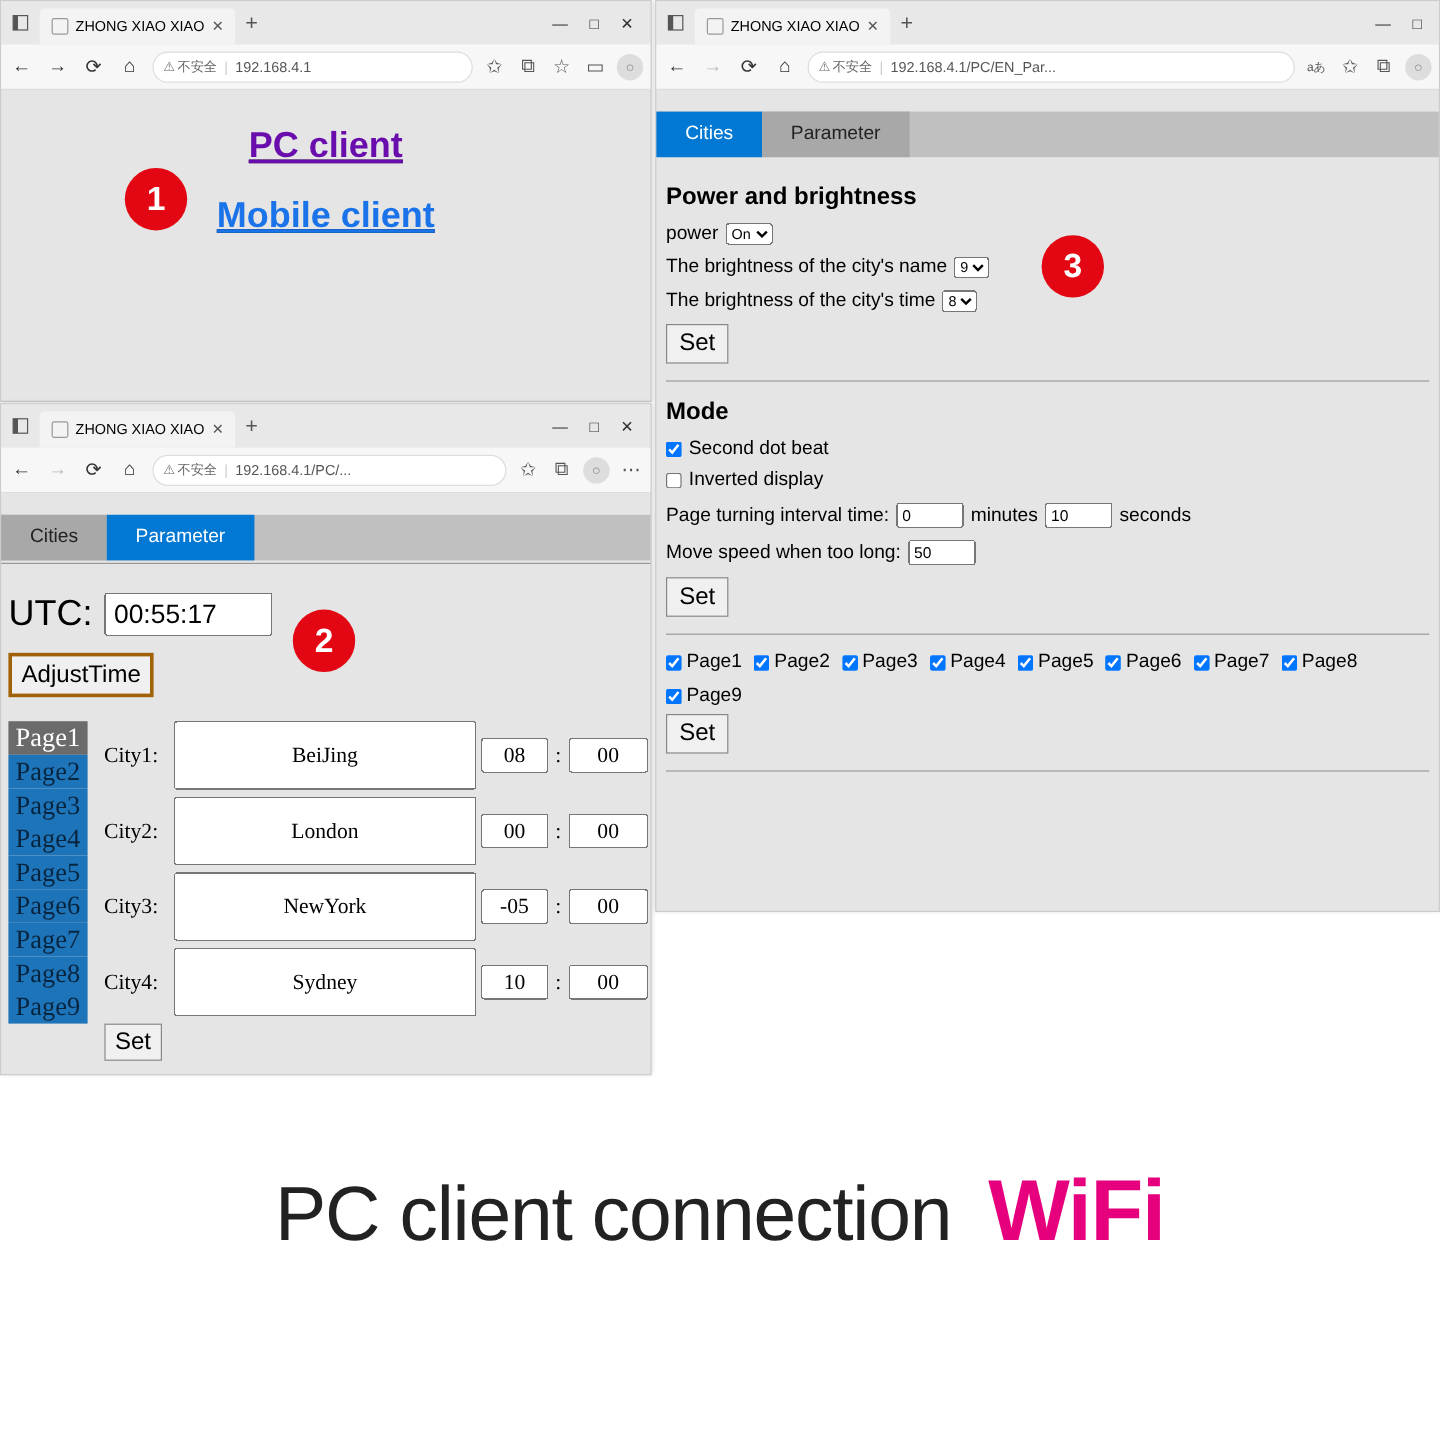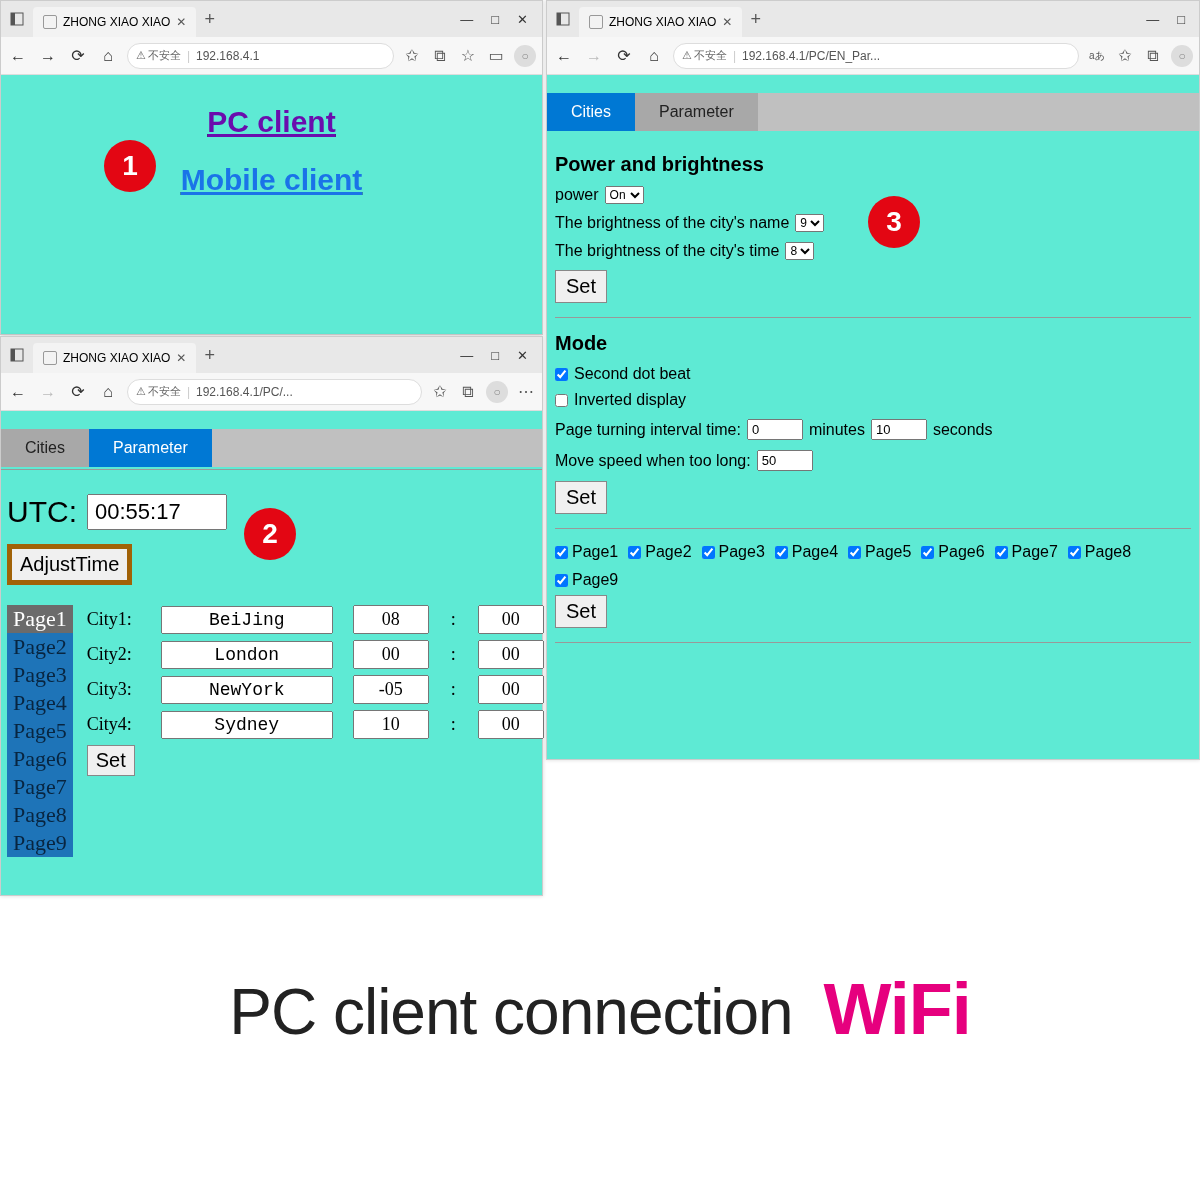--- a/index.html
+++ b/index.html
@@ -1,18 +1,18 @@
 <!DOCTYPE html>
 <html><head>
 <meta charset="utf-8">
 <style>
   * { box-sizing: border-box; margin: 0; padding: 0; }
   body { font-family: "Segoe UI", Arial, sans-serif; background: #fff; width: 1200px; height: 1200px; position: relative; overflow: hidden; }
   
-  .window { position: absolute; background: #5eead4; border: 1px solid #ccc; box-shadow: 0 0 4px rgba(0,0,0,0.15); }
+  .window { position: absolute; background: #e5e5e5; border: 1px solid #ccc; box-shadow: 0 0 4px rgba(0,0,0,0.15); }
   .win1 { left: 0; top: 0; width: 543px; height: 335px; }
   .win2 { left: 0; top: 336px; width: 543px; height: 560px; }
   .win3 { left: 546px; top: 0; width: 654px; height: 760px; }
   
   .titlebar { height: 36px; background: #e8e8e8; display: flex; align-items: center; padding: 0 4px; }
   .tab-group-btn { width: 24px; height: 24px; display:flex; align-items:center; justify-content:center; margin-right: 4px; }
   .browser-tab { background: #f3f3f3; height: 30px; display: flex; align-items: center; padding: 0 10px; font-size: 12px; border-radius: 4px 4px 0 0; margin-top:6px; gap:6px; min-width: 160px;}
   .browser-tab .favicon { width: 14px; height: 14px; border: 1px solid #999; border-radius: 2px; }
   .browser-tab .close { margin-left: auto; color: #555; }
   .new-tab { margin-left: 8px; font-size: 18px; color: #555; }
@@ -38,33 +38,33 @@
   
   .tabs { display:flex; background:#c0c0c0;margin-top:18px; }
   .tab { padding: 10px 24px; font-size:16px; cursor:pointer; }
   .tab.active { background:#0078d4; color:#fff; }
   .tab.inactive { background:#a8a8a8; color:#222; }
   
   
   .w2-content { padding: 10px 6px; font-size:18px; }
   .utc-row { display:flex; align-items:center; gap:10px; margin:14px 0; }
   .utc-input { font-size:22px; padding:3px 6px; width:140px; }
-  .adjust-btn { font-size:20px; padding:4px 8px; border:5px solid #a16207; background:#f0f0f0; }
+  .adjust-btn { font-size:20px; padding:4px 8px; border:3px solid #a16207; background:#f0f0f0; }
   
   .split { display:flex; margin-top:20px;}
   .page-list { display:flex; flex-direction:column; }
   .page-item { padding:1px 6px; font-size:22px; font-family: "Times New Roman", serif; }
   .page-item.selected { background:#6b6b6b; color:#fff; }
   .page-item.normal { background:#1e74b8; color:#082540; }
   
   .city-table { margin-left: 14px; font-size:18px; }
-  .city-row { display:flex; align-items:center; margin-bottom:6px; gap:20px;}
+  .city-row { display:flex; align-items:center; margin-bottom:6px; gap:4px;}
   .city-label { width:54px; font-family:"Times New Roman", serif;}
-  .city-name { width:172px; text-align:center; font-size:18px; padding:2px; font-family:Liberation Mono, monospace;}
-  .city-tz { width:76px; text-align:center; font-size:18px; padding:2px; font-family:"Times New Roman", serif;}
+  .city-name { width:252px; text-align:center; font-size:18px; padding:16px; font-family:Liberation Serif, serif;}
+  .city-tz { width:56px; text-align:center; font-size:18px; padding:2px; font-family:"Times New Roman", serif;}
   .city-min { width:66px; text-align:center; font-size:18px; padding:2px; font-family:"Times New Roman", serif;}
   .colon { margin:0 2px; font-family:"Times New Roman", serif;}
   .set-btn { font-size:20px; padding:3px 8px; border:1px solid #888; background:#f0f0f0; }
   
   
   .w3-body { padding: 12px 8px; font-size:16px; }
   .w3-body h3 { font-size:20px; margin: 10px 0; }
   .w3-body hr { border:none; border-top:1px solid #999; margin: 14px 0;}
   .row3 { margin: 10px 0; display:flex; align-items:center; gap:6px; flex-wrap:wrap;}
   .row3 select { font-size:12px; }

